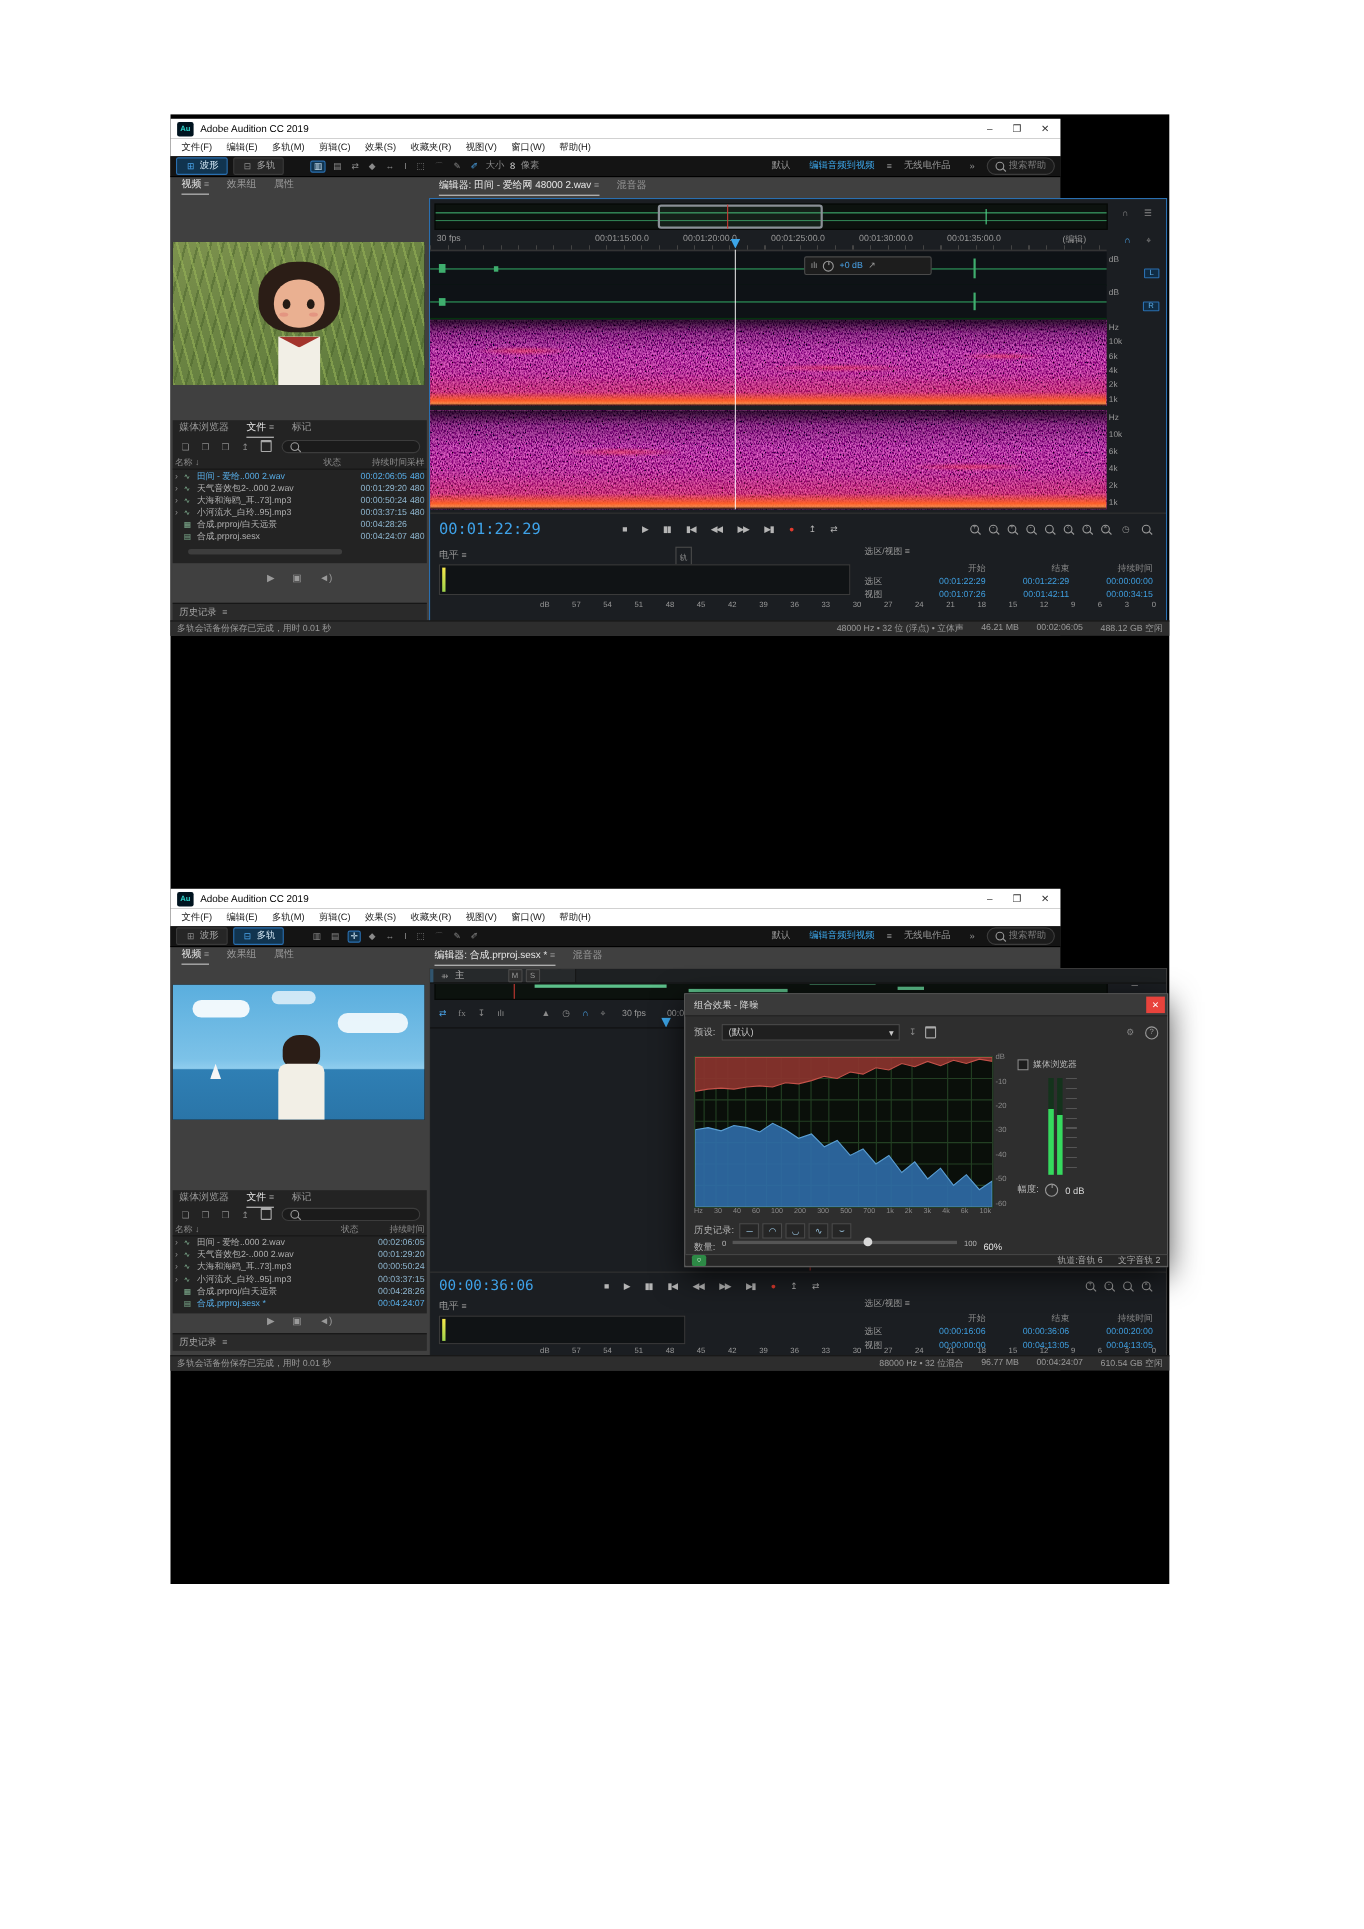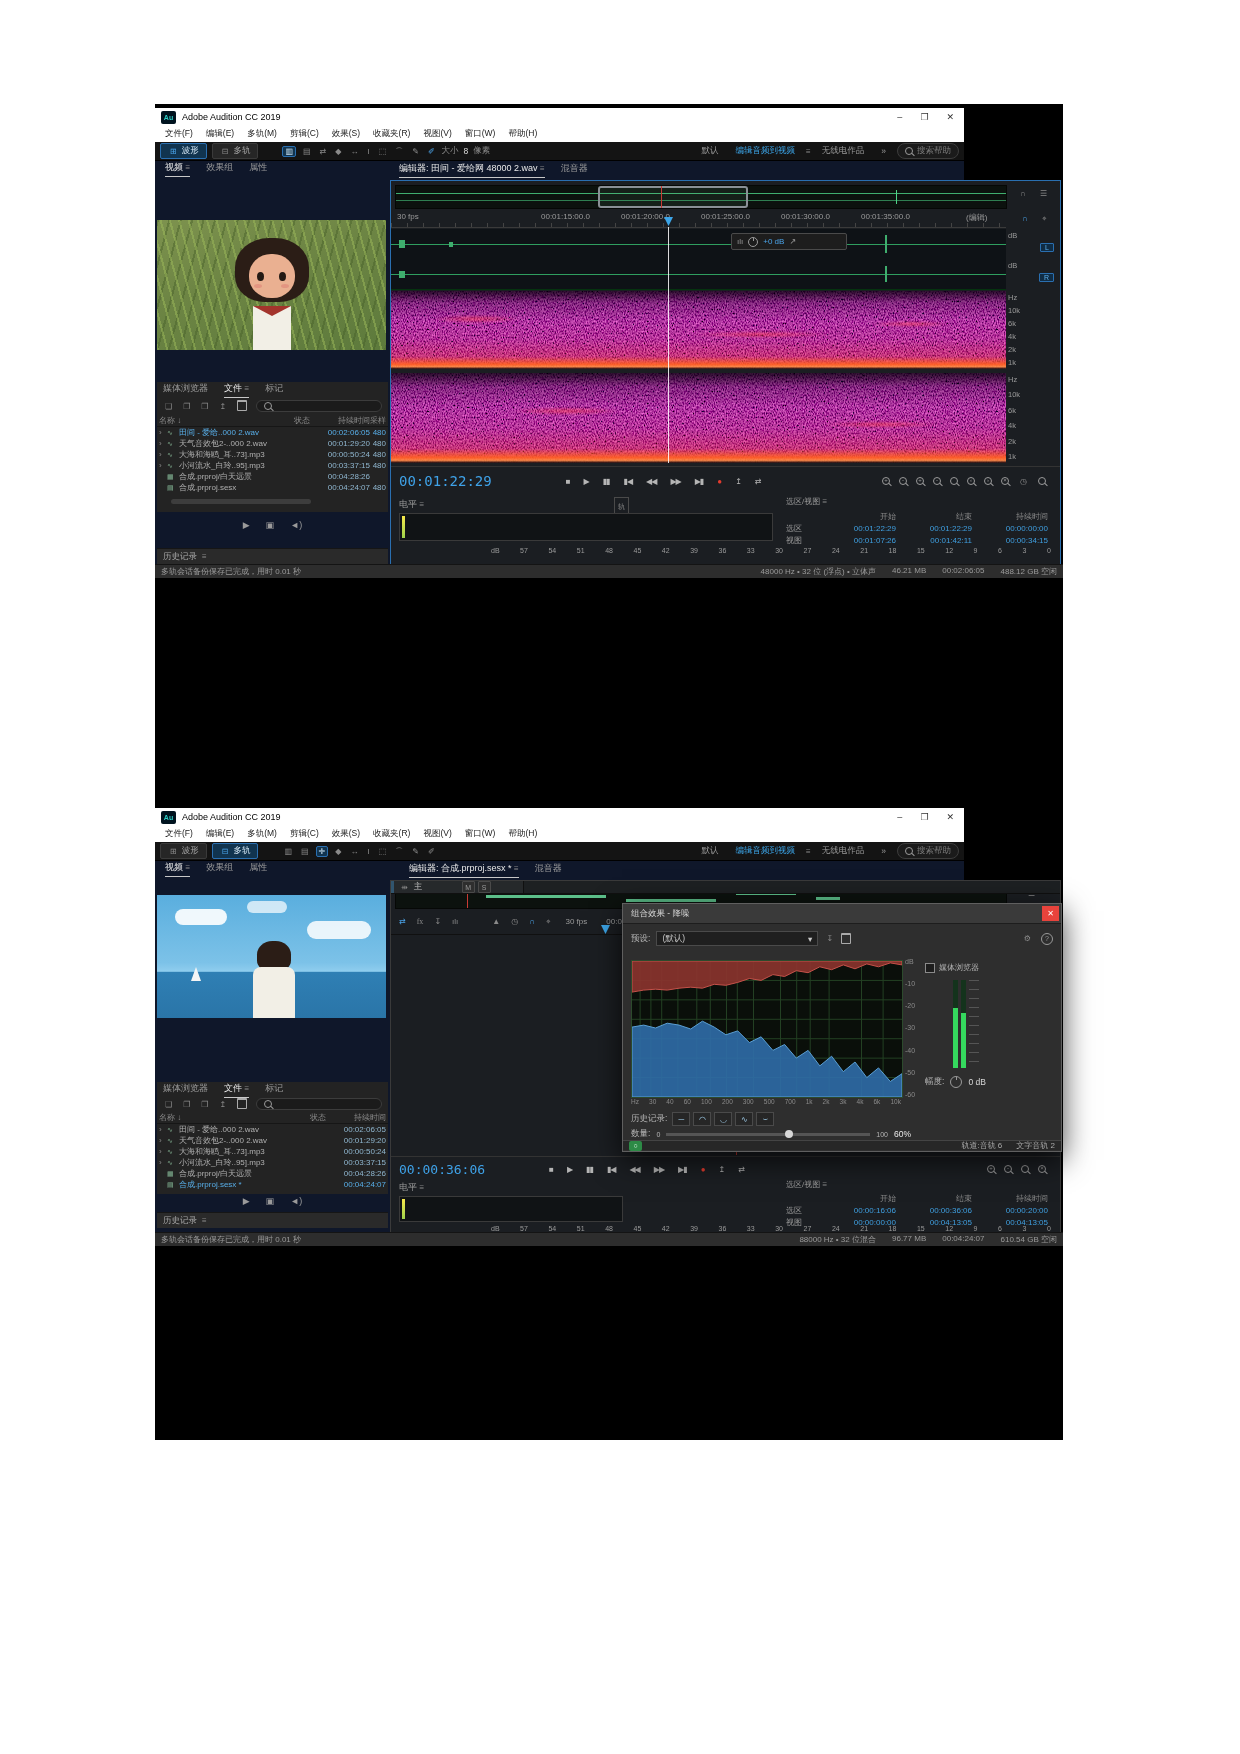--- a/index.html
+++ b/index.html
@@ -1,19 +1,19 @@
 <!DOCTYPE html>
 <html><head>
 <meta charset="utf-8">
 <style>
   html,body{margin:0;padding:0;background:#888;}
   .page{position:relative;width:1240px;height:1754px;background:#ffffff;overflow:hidden;
         font-family:"Liberation Sans", sans-serif;}
   .shots{position:absolute;left:155px;top:104px;width:908px;height:1336px;background:#000;}
-  .win{position:absolute;left:0;width:809px;background:#0f172a;color:#b5b5b5;font-size:9px;}
+  .win{position:absolute;left:0;width:809px;background:#404040;color:#b5b5b5;font-size:9px;}
   #win1{top:4px;height:470px;}
   #win2{top:704px;height:438px;}
   
   .titlebar{height:18px;background:#fff;color:#000;display:flex;align-items:center;gap:6px;padding:0 6px;font-size:9px;}
   .aulogo{width:15px;height:13px;background:#00131f;color:#2dd0c8;font-size:7px;font-weight:bold;
           display:flex;align-items:center;justify-content:center;border-radius:2px;}
   .winctrl{margin-left:auto;display:flex;gap:18px;color:#333;font-size:9px;padding-right:4px;}
   .menubar{height:16px;background:#fff;color:#1a1a1a;display:flex;align-items:center;gap:13px;padding:0 10px;font-size:8.5px;}
   .toolbar{height:18px;background:#141414;display:flex;align-items:center;gap:5px;padding:0 5px;font-size:8.5px;border-bottom:1px solid #000;}
   .viewbtn{display:flex;align-items:center;gap:3px;padding:1px 7px;border:1px solid #3a3a3a;background:#262626;color:#a8a8a8;border-radius:2px;}
@@ -618,21 +618,21 @@
     <span>▶</span>
     <span>▣</span>
     <span>◄)</span>
   </div>
   <div class="history" style="top:404px">
     <span>历史记录</span>
           <span class="hamb">≡</span>
   </div>
 
   <div class="editor2">
-    <div class="ptabs" style="left:18px;top:-19px">
+    <div class="ptabs" style="left:4px;top:-19px">
       <span class="ptab act"><span>编辑器: 合成.prproj.sesx *</span> <span class="hamb">≡</span></span>
       <span class="ptab">混音器</span>
     </div>
     <div class="nav">
       <div style="position:absolute;left:2px;top:3px;width:70px;height:4px;background:#5cbf8a"></div>
       <div style="position:absolute;left:90px;top:9px;width:120px;height:3px;background:#5cbf8a"></div>
       <div style="position:absolute;left:150px;top:3px;width:40px;height:4px;background:#5cbf8a"></div>
       <div style="position:absolute;left:230px;top:13px;width:90px;height:3px;background:#5cbf8a"></div>
       <div style="position:absolute;left:340px;top:6px;width:60px;height:3px;background:#5cbf8a"></div>
       <div style="position:absolute;left:420px;top:11px;width:24px;height:3px;background:#5cbf8a"></div>
@@ -955,21 +955,21 @@
       <span>历史记录:</span>
       <span style="display:flex;gap:3px">
 
       <span class="fbt">─</span>
               <span class="fbt">◠</span>
               <span class="fbt">◡</span>
               <span class="fbt">∿</span>
               <span class="fbt">⌣</span>
             </span>
     </div>
-    <div style="position:absolute;left:8px;top:224px;display:flex;align-items:center;gap:6px;width:280px">
+    <div style="position:absolute;left:8px;top:224px;display:flex;gap:6px;width:280px">
       <span>数量:</span>
       <span style="font-size:7px">0</span>
       <span class="sliderline" style="flex:1">
               <span class="hd" id="amount-handle" style="left: calc(60% - 4px);"></span>
             </span>
       <span style="font-size:7px">100</span>
       <span style="color:#e8e8e8">60%</span>
     </div>
     <div style="position:absolute;left:0;top:236px;width:438px;height:10px;background:#272727;border-top:1px solid #444;display:flex;align-items:center;padding:0 6px;box-sizing:border-box">
       <span class="pwr">○</span>

